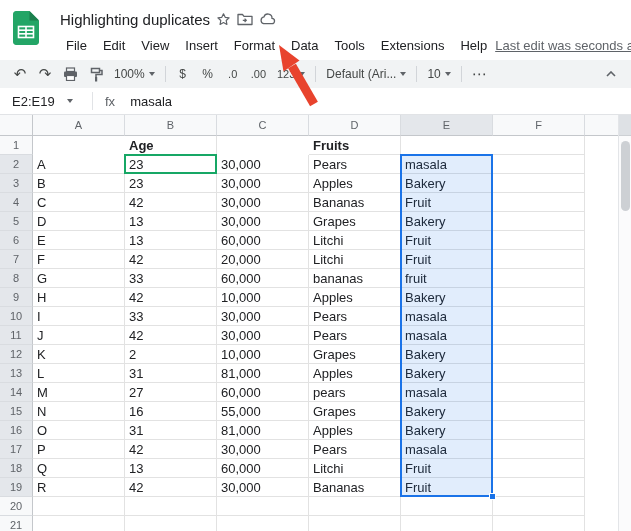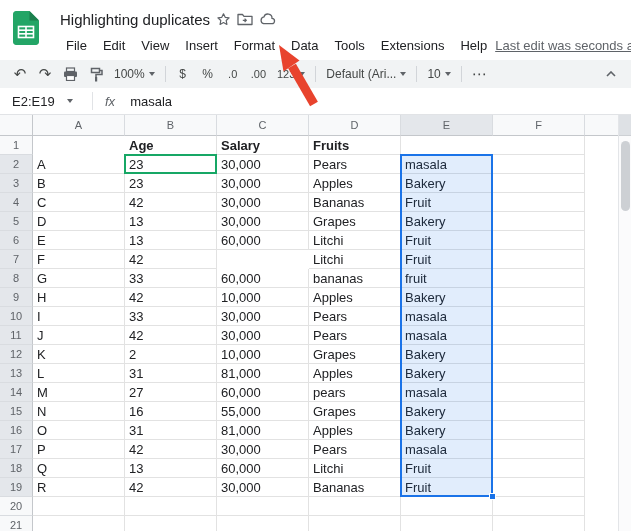--- a/index.html
+++ b/index.html
@@ -31,21 +31,21 @@
     border-top:4px solid #5f6368; margin-left:4px; }
   .tb-spacer { flex:1; }
   .num { font-size:11px; }
 
   
   .formulabar { position:absolute; top:88px; left:0; right:0; height:27px; background:#fff;
     border-bottom:1px solid #e1e3e6; display:flex; align-items:center; }
   .namebox { width:92px; padding-left:12px; display:flex; align-items:center; gap:8px;
     font-size:13px; color:#202124; cursor:pointer; }
   .fb-divider { width:1px; height:18px; background:#e1e3e6; }
-  .fx { font-style:italic; font-size:13px; color:#5f6368; margin:0 15px 0 12px;text-align:right; }
+  .fx { font-size:13px; color:#5f6368; margin:0 15px 0 12px;text-align:right; }
   .fb-value { font-size:13px; color:#202124; }
 
   
   .grid { position:absolute; top:115px; left:0; width:631px; bottom:0; overflow:hidden; background:#fff; }
   .grid > div { position:absolute; }
   .corner { background:#f8f9fa; border-right:1px solid #c4c7cb; border-bottom:1px solid #c4c7cb; cursor:pointer; }
   .colhdr { background:#f8f9fa; border-right:1px solid #d9dce0; border-bottom:1px solid #c4c7cb;
     font-size:11px; color:#5f6368; display:flex; align-items:center; justify-content:center; cursor:pointer; }
   .colhdr.sel, .rowhdr.sel { background:#e4e7eb; }
   .rowhdr { background:#f8f9fa; border-right:1px solid #c4c7cb; border-bottom:1px solid #d9dce0;
@@ -202,21 +202,20 @@
       <div class="rowhdr sel" style="left: 0px; top: 249px; width: 33px; height: 19px;">13</div>
       <div class="rowhdr sel" style="left: 0px; top: 268px; width: 33px; height: 19px;">14</div>
       <div class="rowhdr sel" style="left: 0px; top: 287px; width: 33px; height: 19px;">15</div>
       <div class="rowhdr sel" style="left: 0px; top: 306px; width: 33px; height: 19px;">16</div>
       <div class="rowhdr sel" style="left: 0px; top: 325px; width: 33px; height: 19px;">17</div>
       <div class="rowhdr sel" style="left: 0px; top: 344px; width: 33px; height: 19px;">18</div>
       <div class="rowhdr sel" style="left: 0px; top: 363px; width: 33px; height: 19px;">19</div>
       <div class="rowhdr" style="left: 0px; top: 382px; width: 33px; height: 19px;">20</div>
       <div class="rowhdr" style="left: 0px; top: 401px; width: 33px; height: 19px;">21</div>
       <div class="cell bold" style="left: 125px; top: 21px; width: 92px; height: 19px;">Age</div>
-      <div class="cell bold" style="left: 217px; top: 21px; width: 92px; height: 19px;">Salary</div>
       <div class="cell bold" style="left: 309px; top: 21px; width: 92px; height: 19px;">Fruits</div>
       <div class="cell bold" style="left: 493px; top: 21px; width: 92px; height: 19px;"></div>
       <div class="cell" style="left: 33px; top: 40px; width: 92px; height: 19px;">A</div>
       <div class="cell" style="left: 125px; top: 40px; width: 92px; height: 19px;">23</div>
       <div class="cell" style="left: 217px; top: 40px; width: 92px; height: 19px;">30,000</div>
       <div class="cell" style="left: 309px; top: 40px; width: 92px; height: 19px;">Pears</div>
       <div class="cell" style="left: 401px; top: 40px; width: 92px; height: 19px;">masala</div>
       <div class="cell" style="left: 493px; top: 40px; width: 92px; height: 19px;"></div>
       <div class="cell" style="left: 33px; top: 59px; width: 92px; height: 19px;">B</div>
       <div class="cell" style="left: 125px; top: 59px; width: 92px; height: 19px;">23</div>
@@ -237,20 +236,21 @@
       <div class="cell" style="left: 401px; top: 97px; width: 92px; height: 19px;">Bakery</div>
       <div class="cell" style="left: 493px; top: 97px; width: 92px; height: 19px;"></div>
       <div class="cell" style="left: 33px; top: 116px; width: 92px; height: 19px;">E</div>
       <div class="cell" style="left: 125px; top: 116px; width: 92px; height: 19px;">13</div>
       <div class="cell" style="left: 217px; top: 116px; width: 92px; height: 19px;">60,000</div>
       <div class="cell" style="left: 309px; top: 116px; width: 92px; height: 19px;">Litchi</div>
       <div class="cell" style="left: 401px; top: 116px; width: 92px; height: 19px;">Fruit</div>
       <div class="cell" style="left: 493px; top: 116px; width: 92px; height: 19px;"></div>
       <div class="cell" style="left: 33px; top: 135px; width: 92px; height: 19px;">F</div>
       <div class="cell" style="left: 125px; top: 135px; width: 92px; height: 19px;">42</div>
+      <div class="cell" style="left: 217px; top: 135px; width: 92px; height: 19px;">20,000</div>
       <div class="cell" style="left: 309px; top: 135px; width: 92px; height: 19px;">Litchi</div>
       <div class="cell" style="left: 401px; top: 135px; width: 92px; height: 19px;">Fruit</div>
       <div class="cell" style="left: 493px; top: 135px; width: 92px; height: 19px;"></div>
       <div class="cell" style="left: 33px; top: 154px; width: 92px; height: 19px;">G</div>
       <div class="cell" style="left: 125px; top: 154px; width: 92px; height: 19px;">33</div>
       <div class="cell" style="left: 217px; top: 154px; width: 92px; height: 19px;">60,000</div>
       <div class="cell" style="left: 309px; top: 154px; width: 92px; height: 19px;">bananas</div>
       <div class="cell" style="left: 401px; top: 154px; width: 92px; height: 19px;">fruit</div>
       <div class="cell" style="left: 493px; top: 154px; width: 92px; height: 19px;"></div>
       <div class="cell" style="left: 33px; top: 173px; width: 92px; height: 19px;">H</div>

